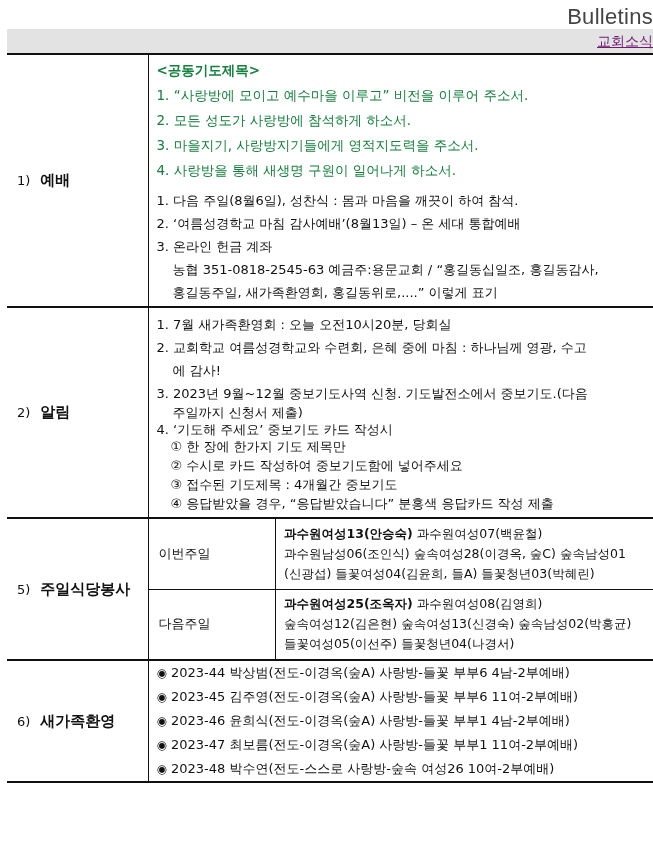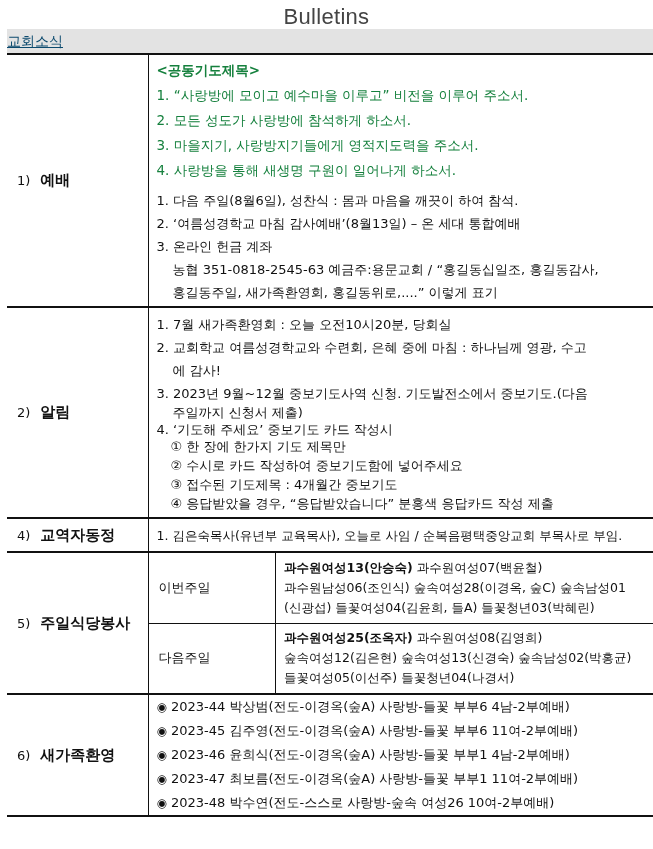--- a/index.html
+++ b/index.html
@@ -2,28 +2,28 @@
 <html><head>
   <meta charset="utf-8">
   <style>
     html, body { margin: 0; padding: 0; background: #ffffff; }
     body {
       width: 653px; height: 849px; overflow: hidden; position: relative;
       font-family: "DejaVu Sans", "Liberation Sans", sans-serif;
       color: #111;
     }
     .title {
-      position: absolute; left: 0; top: 4px; width: 653px; text-align: center;
+      position: absolute; left: 0; top: 4px; width: 653px; text-align: right;
       font-family: "Liberation Sans", "DejaVu Sans", sans-serif;
       font-size: 22px; font-weight: 300; color: #444; letter-spacing: 0.3px;
     }
     .subheader {
       position: absolute; left: 7px; top: 29px; width: 646px; height: 24px;
       background: #e3e3e3; border-bottom: 2px solid #111;
-      text-align: left; font-size: 14px; line-height: 24px; color: #0c4a6e;
+      text-align: right; font-size: 14px; line-height: 24px; color: #701a75;
     }
     .subheader span { text-decoration: underline; }
     table.main {
       position: absolute; left: 7px; top: 55px; width: 646px;
       border-collapse: collapse; table-layout: fixed;
     }
     table.main td { padding: 0; vertical-align: middle; }
     table.main tr.row > td { border-bottom: 2px solid #111; }
     td.label {
       width: 141px; border-right: 1.5px solid #111;
@@ -93,26 +93,20 @@
       <div class="indent tight">주일까지 신청서 제출)</div>
       <div class="tight" style="margin-top:2px">4. ‘기도해 주세요’ 중보기도 카드 작성시</div>
       <div class="indent2" style="line-height:19px">① 한 장에  한가지 기도 제목만</div>
       <div class="indent2" style="line-height:19px">② 수시로 카드 작성하여 중보기도함에 넣어주세요</div>
       <div class="indent2" style="line-height:19px">③ 접수된 기도제목 : 4개월간 중보기도</div>
       <div class="indent2" style="line-height:19px">④ 응답받았을 경우, “응답받았습니다” 분홍색 응답카드 작성 제출</div>
     </td>
   </tr>
 
 
-  <tr class="row" style="height:34px;">
-    <td class="label">
-      <span class="num">4)</span><span>교역자동정</span>
-    </td>
-    <td class="content" style="font-size:12.5px">1. 김은숙목사(유년부 교육목사), 오늘로 사임 / 순복음평택중앙교회 부목사로 부임.</td>
-  </tr>
 
   <tr class="row" style="height:142px;">
     <td class="label">
       <span class="num">5)</span><span>주일식당봉사</span>
     </td>
     <td style="padding:0">
       <table class="inner">
         <tbody>
               <tr class="first" style="height:70px">
           <td class="sub">이번주일</td>

